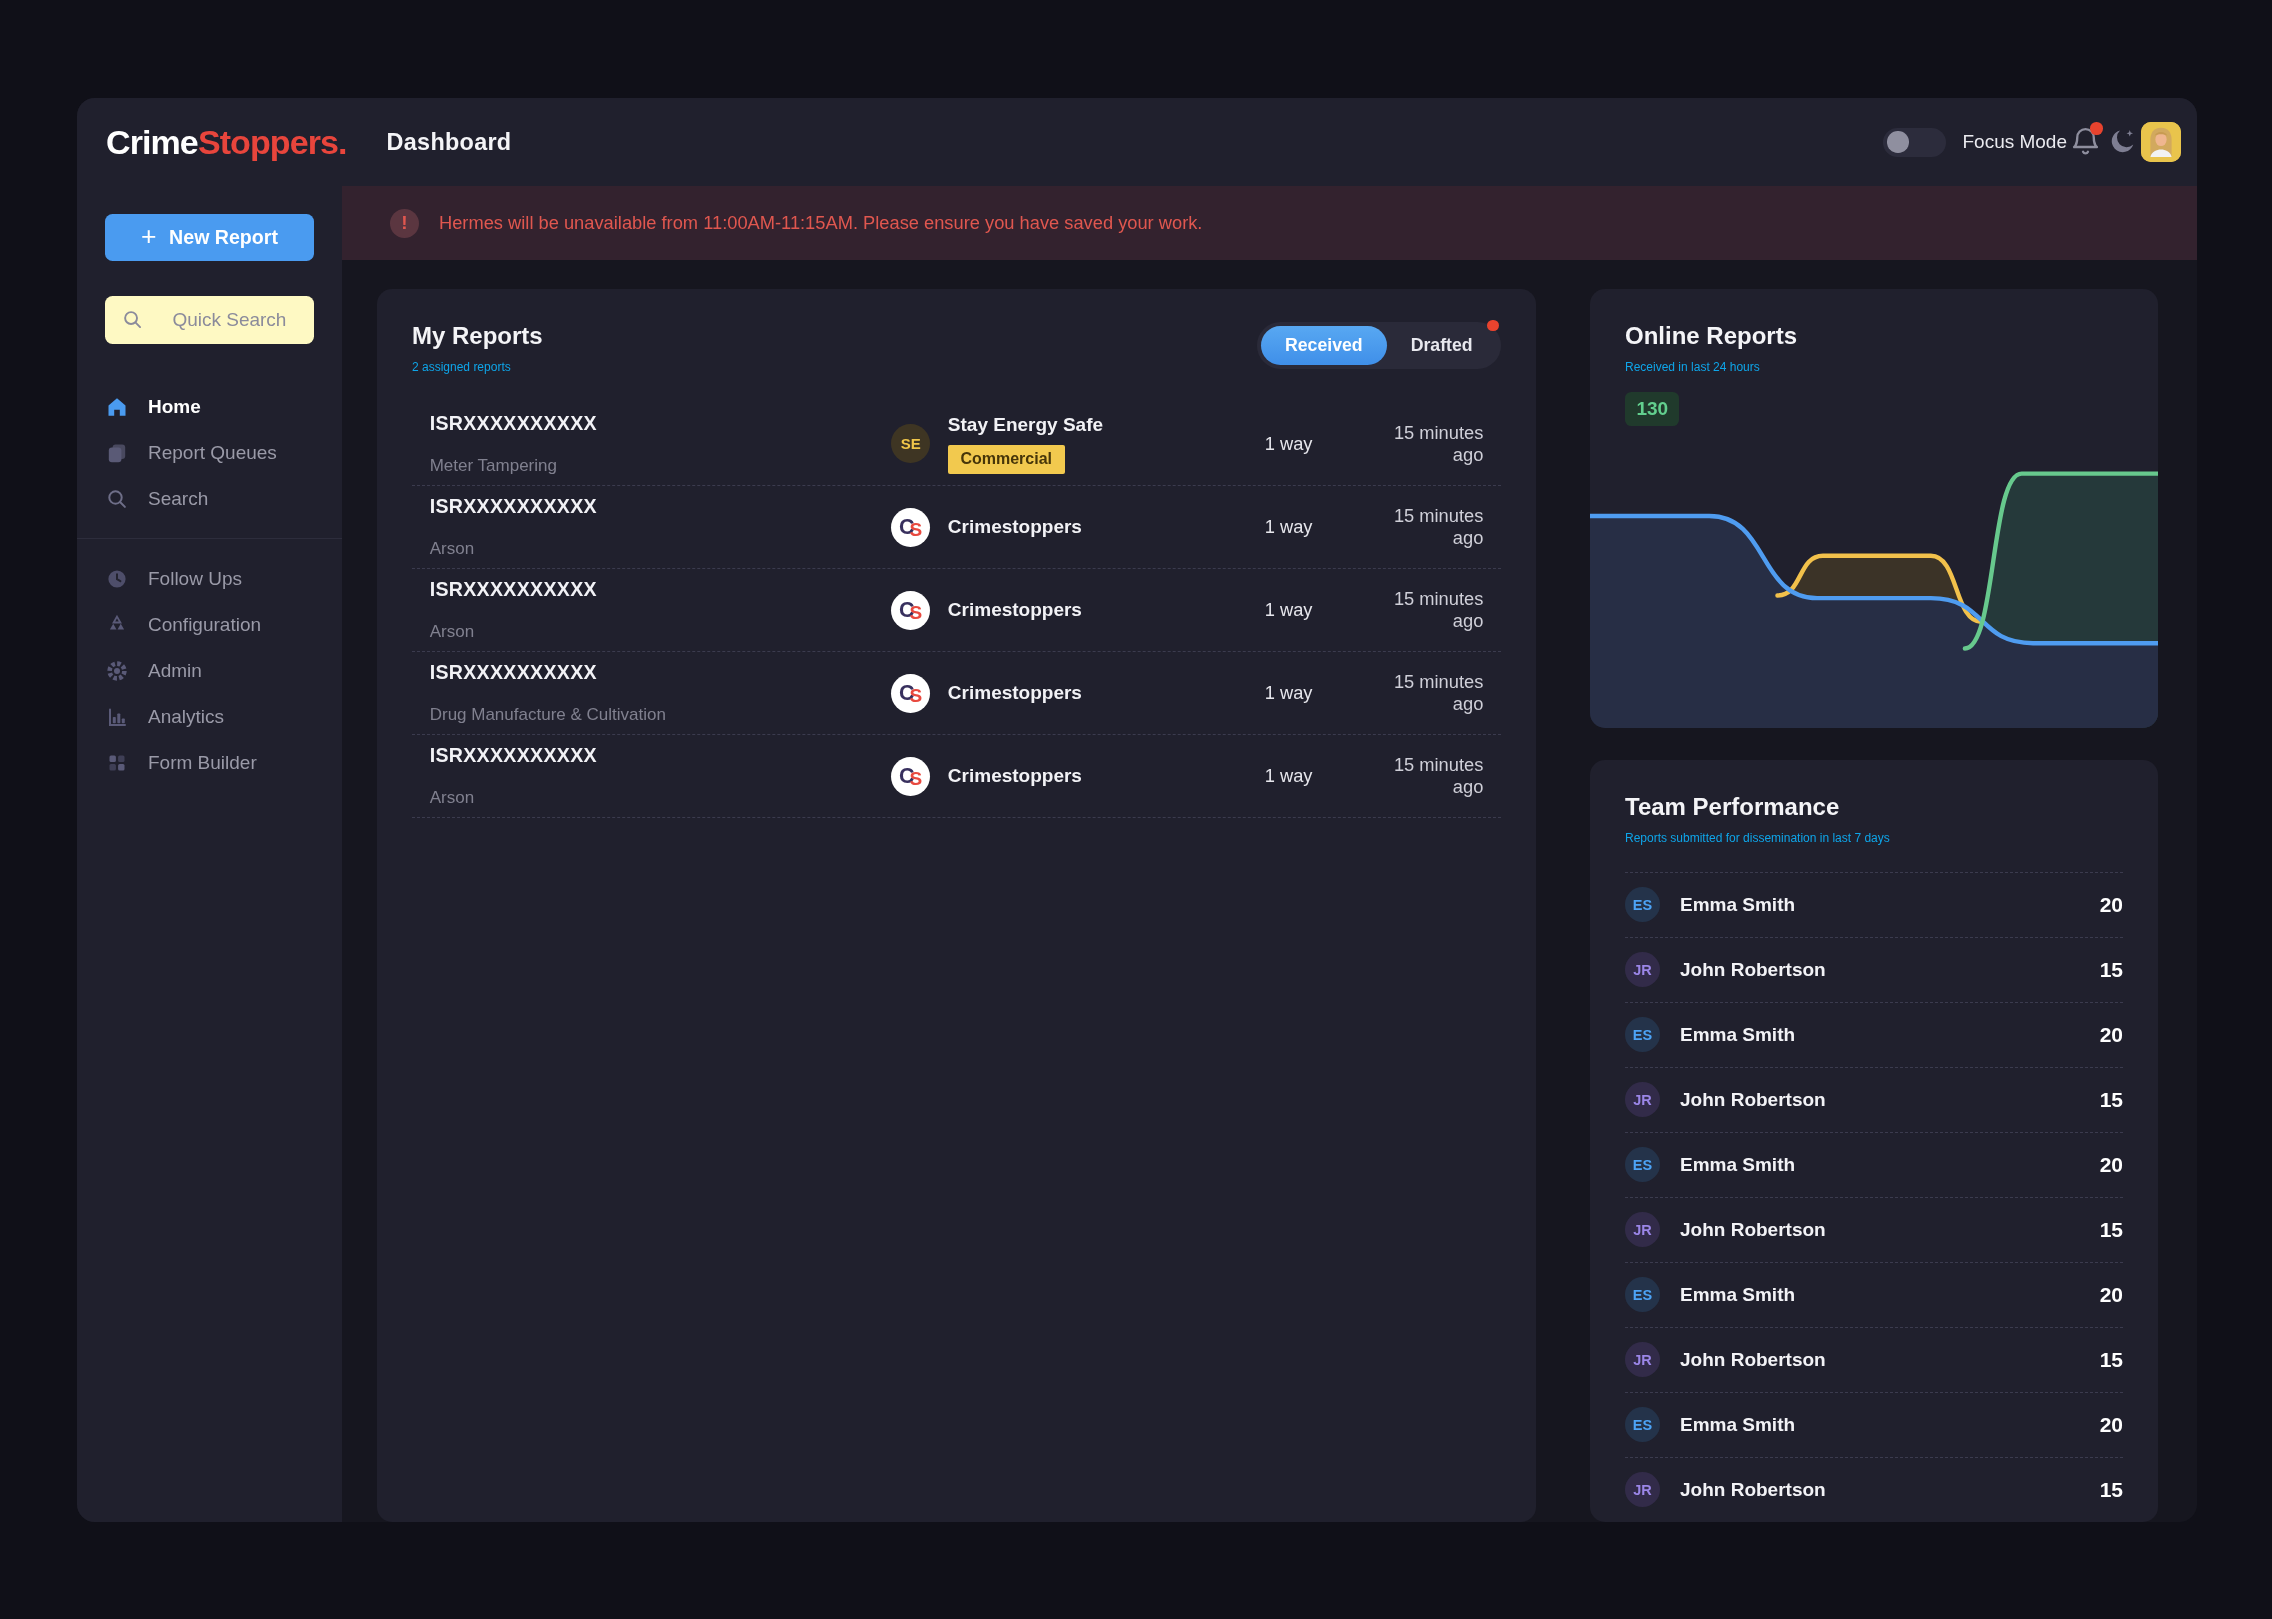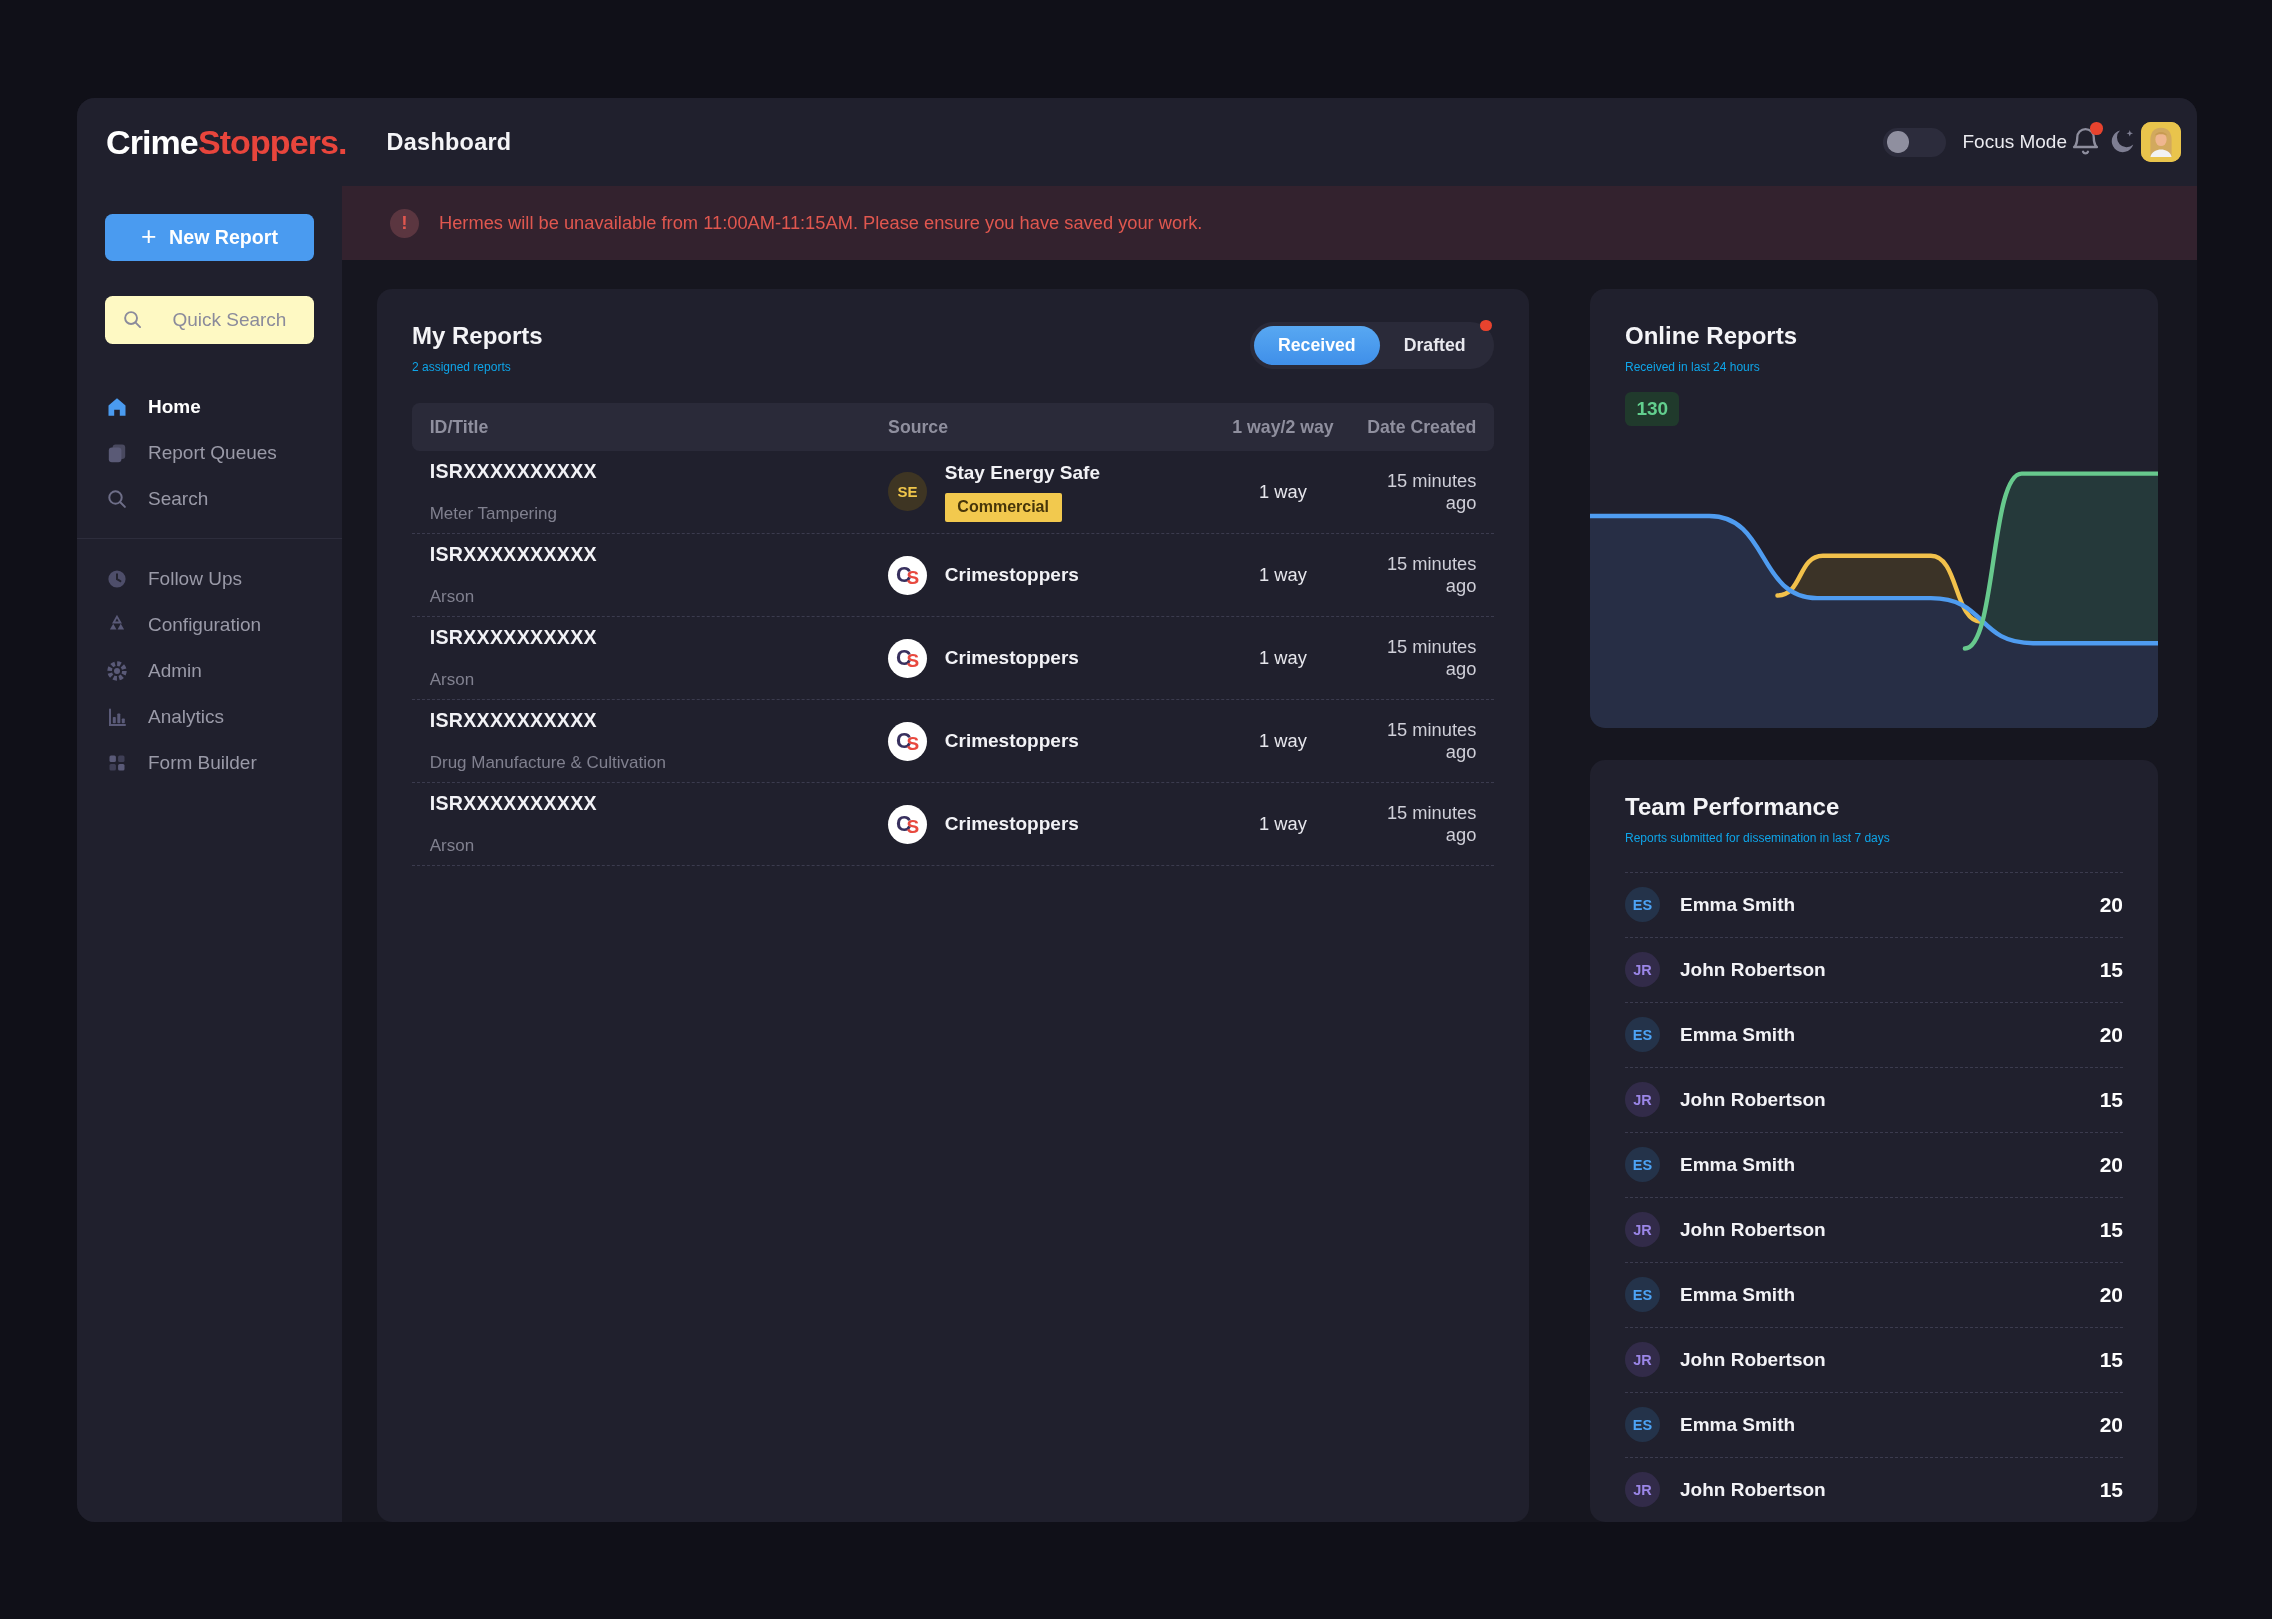--- a/index.html
+++ b/index.html
@@ -84,21 +84,21 @@
   .src-av.cs { background:#ffffff; }
   .cs-c { color:#38305e; font-weight:800; font-size:21.5px; }
   .cs-s { color:#e8493f; font-weight:800; font-size:19px; margin-left:-5px; transform:translateY(3.2px); display:inline-block; }
   .src-name { font-size:19px; font-weight:700; color:#f2f2f6; }
   .badge { display:inline-block; margin-top:8.8px; background:#f2c94e; color:#463509;
            font-size:16px; font-weight:700; padding:5.7px 12.6px; border-radius:2px; }
   .way { color:#e6e6ec; font-size:18.3px; }
   .date { color:#cfcfd8; font-size:18.3px; }
 
   
-  .right-col { width:568px; display:flex; flex-direction:column; gap:32px;margin-left:7px; }
+  .right-col { width:568px; display:flex; flex-direction:column; gap:32px; }
   .online { height:439px; position:relative; overflow:hidden; padding:33px 35px; flex:0 0 439px; }
   .badge-green { display:inline-block; margin-top:17.7px; background:#203a2c; color:#62cf8e;
                  font-size:19px; font-weight:700; padding:6.3px 11.4px; border-radius:6.3px; }
   .chart { position:absolute; left:0; right:0; bottom:0; height:265px; }
   .chart svg { display:block; width:100%; height:100%; }
 
   .team { flex:1; padding:33px 35px 0 35px; overflow:hidden; }
   .team-div { border-top:1.3px dashed #3b3b4e; margin-top:26.5px; }
   .trow2 { display:flex; align-items:center; height:65px; border-bottom:1.3px dashed #3b3b4e; }
   .tp-av { width:35px; height:35px; border-radius:50%; display:flex; align-items:center; justify-content:center;
@@ -266,26 +266,20 @@
             <div class="card-sub">2 assigned reports</div>
           </div>
           <div class="tabs">
             <div class="tab active">Received</div>
             <div class="tab">Drafted</div>
             <span class="reddot tab-dot"></span>
           </div>
         </div>
 
         <div class="table">
-          <div class="thead">
-            <div class="c1">ID/Title</div>
-            <div class="c2">Source</div>
-            <div class="c3">1 way/2 way</div>
-            <div class="c4">Date Created</div>
-          </div>
           <div id="report-rows">
               <div class="trow">
                 <div class="c1">
                   <div class="rid">ISRXXXXXXXXXX</div>
                   <div class="rsub">Meter Tampering</div>
                 </div>
                 <div class="c2">
                   <div class="src">
                     <span class="src-av se">SE</span>
                     <div>

